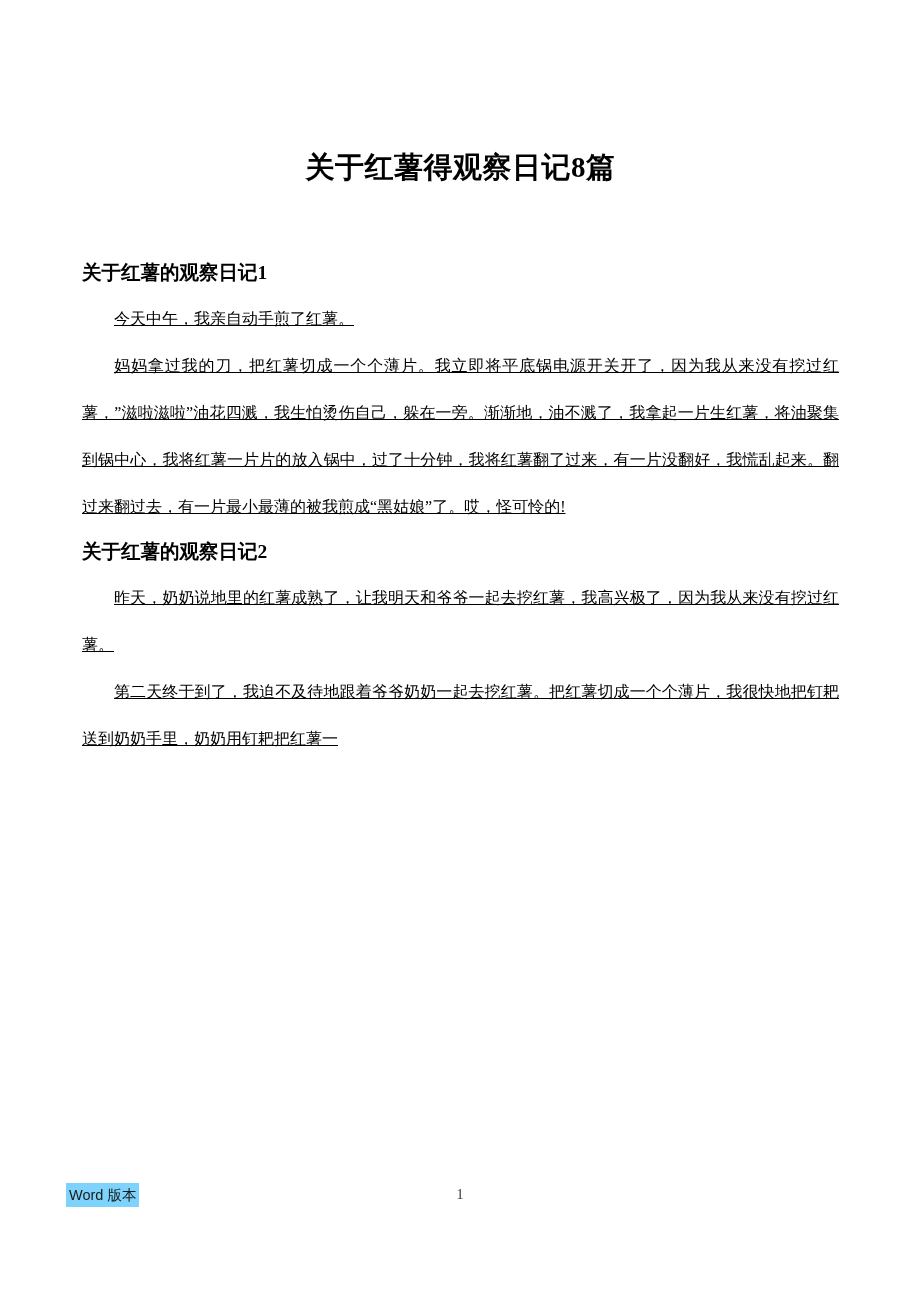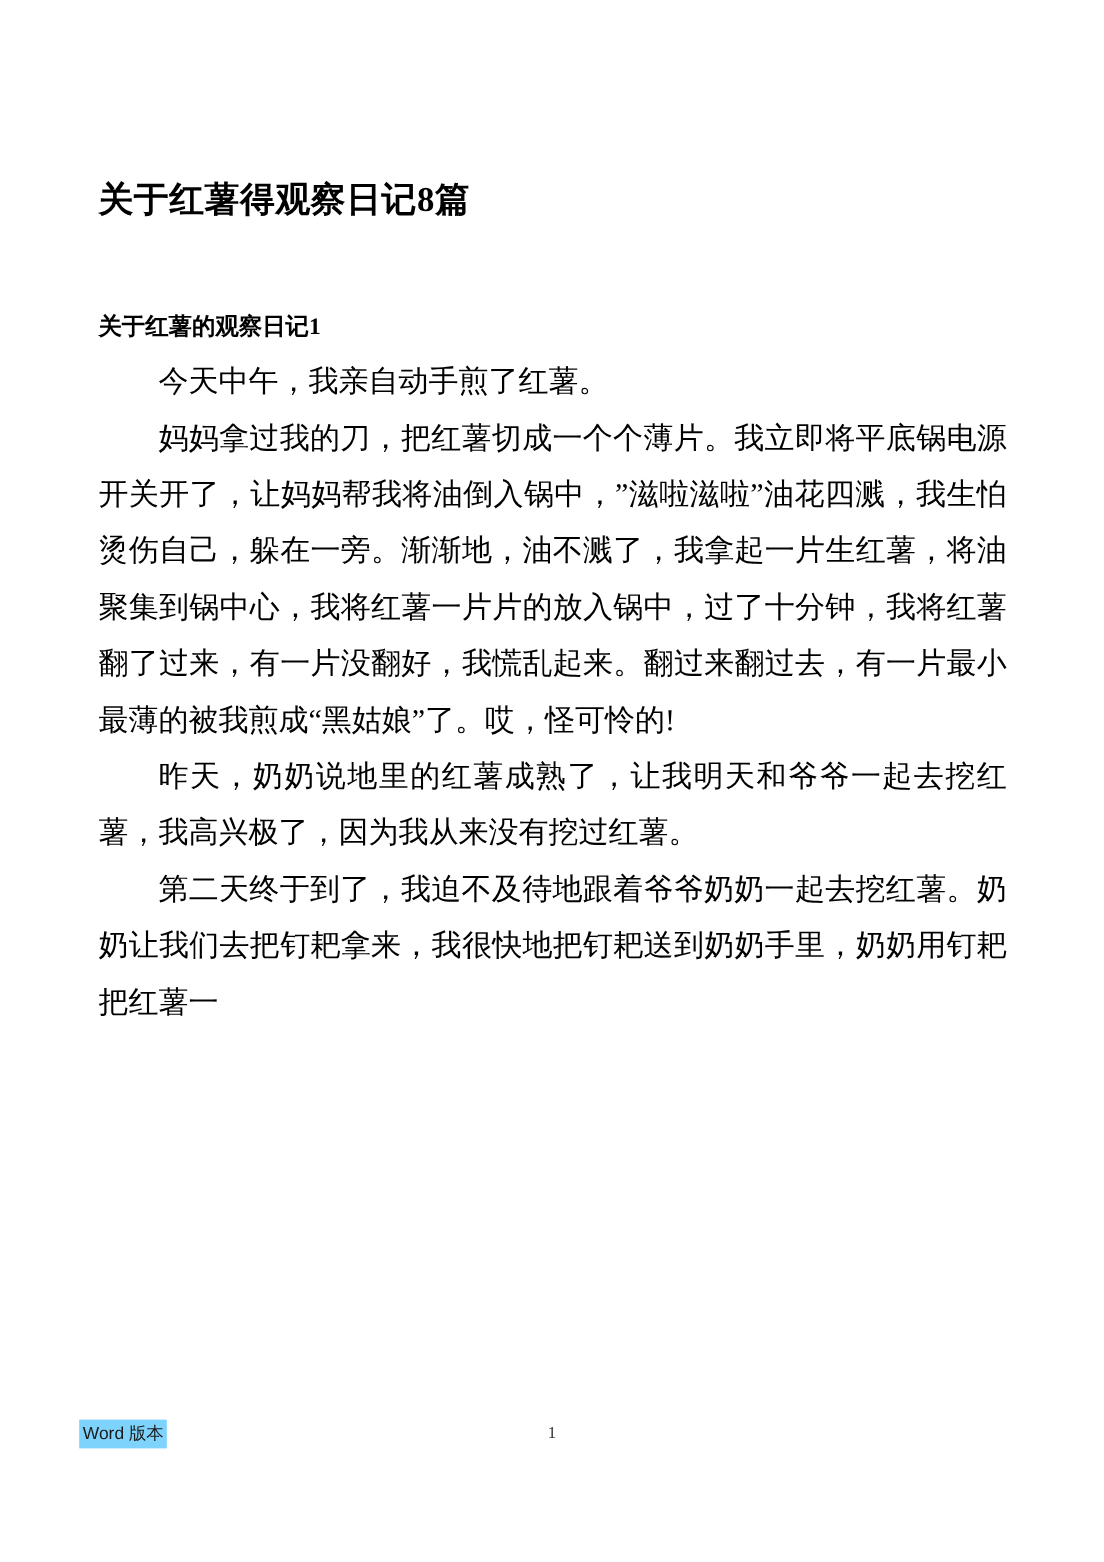--- a/index.html
+++ b/index.html
@@ -24,21 +24,21 @@
   
   .content {
     position: absolute;
     left: 82px;
     top: 0;
     width: 757px;
   }
 
   
   .doc-title {
-    text-align: left;
+    text-align: center;
     font-size: 29px;
     font-weight: bold;
     line-height: 1.2;
     letter-spacing: 0.5px;
     margin: 0;
     padding-top: 150px;
     padding-bottom: 0;
     white-space: nowrap;
   }
 
@@ -50,27 +50,28 @@
     font-size: 19.5px;
     line-height: 44px;
     margin: 0;
     text-align: justify;
     text-justify: inter-ideograph;
     font-weight: bold;
   }
 
   
   .body-para {
-    font-size: 25px;
+    font-size: 16px;
     line-height: 47px;
     margin: 0;
     text-indent: 2em;
     text-align: justify;
     text-justify: inter-ideograph;
     word-break: break-all;
+    text-decoration: underline;
   }
 
   
   .footer {
     position: absolute;
     left: 0;
     top: 1183px;
     width: 920px;
     height: 30px;
   }
@@ -107,23 +108,24 @@
 
   <div class="content">
 
     <h1 class="doc-title">关于红薯得观察日记8篇</h1>
 
     <div class="title-gap"></div>
 
     <div id="blocks">
         <p class="section-head">关于红薯的观察日记1</p>
         <p class="body-para">今天中午，我亲自动手煎了红薯。</p>
-        <p class="body-para">妈妈拿过我的刀，把红薯切成一个个薄片。我立即将平底锅电源开关开了，让妈妈帮我将油倒入锅中，”滋啦滋啦”油花四溅，我生怕烫伤自己，躲在一旁。渐渐地，油不溅了，我拿起一片生红薯，将油聚集到锅中心，我将红薯一片片的放入锅中，过了十分钟，我将红薯翻了过来，有一片没翻好，我慌乱起来。翻过来翻过去，有一片最小最薄的被我煎成“黑姑娘”了。哎，怪可怜的!</p>
+        <p class="body-para">妈妈拿过我的刀，把红薯切成一个个薄片。我立即将平底锅电源开关开了，因为我从来没有挖过红薯，”滋啦滋啦”油花四溅，我生怕烫伤自己，躲在一旁。渐渐地，油不溅了，我拿起一片生红薯，将油聚集到锅中心，我将红薯一片片的放入锅中，过了十分钟，我将红薯翻了过来，有一片没翻好，我慌乱起来。翻过来翻过去，有一片最小最薄的被我煎成“黑姑娘”了。哎，怪可怜的!</p>
+        <p class="section-head">关于红薯的观察日记2</p>
         <p class="body-para">昨天，奶奶说地里的红薯成熟了，让我明天和爷爷一起去挖红薯，我高兴极了，因为我从来没有挖过红薯。</p>
-        <p class="body-para">第二天终于到了，我迫不及待地跟着爷爷奶奶一起去挖红薯。奶奶让我们去把钉耙拿来，我很快地把钉耙送到奶奶手里，奶奶用钉耙把红薯一</p>
+        <p class="body-para">第二天终于到了，我迫不及待地跟着爷爷奶奶一起去挖红薯。把红薯切成一个个薄片，我很快地把钉耙送到奶奶手里，奶奶用钉耙把红薯一</p>
       </div>
 
   </div>
 
   <div class="footer">
     <span class="footer-left">Word 版本</span>
     <span class="footer-page">1</span>
   </div>
 
 </div>

